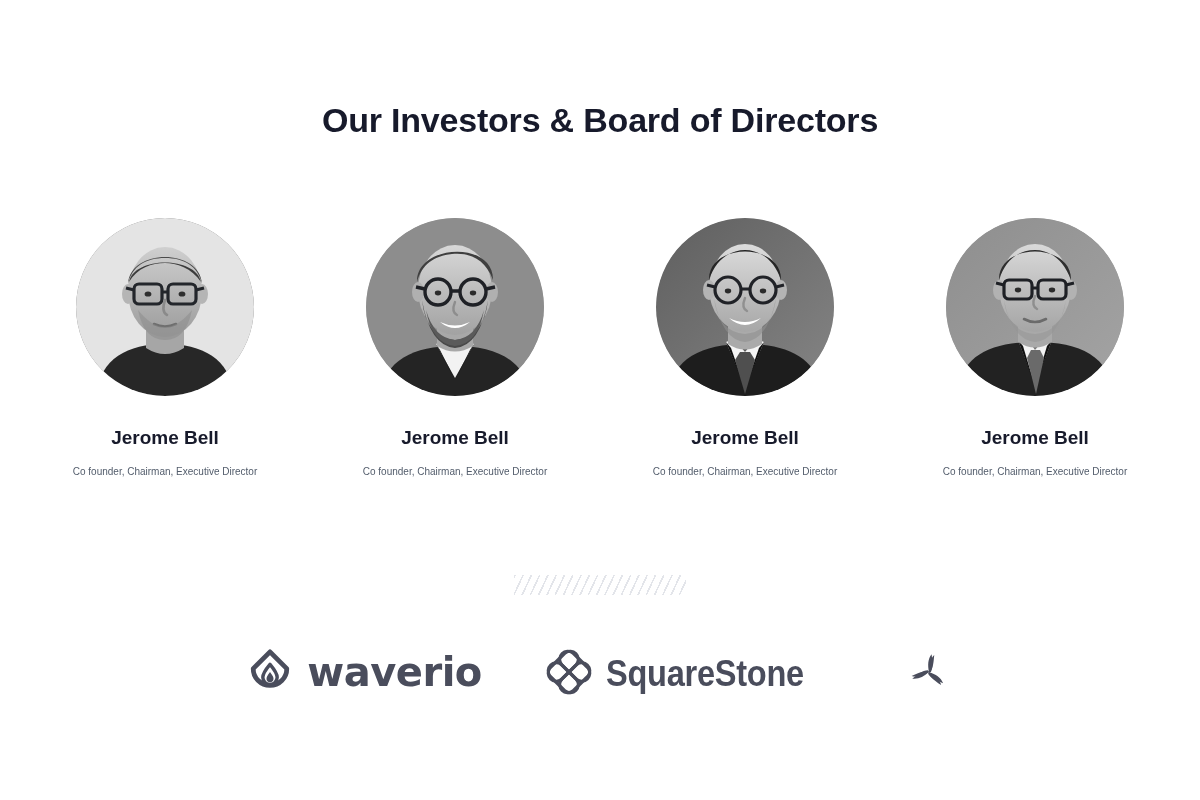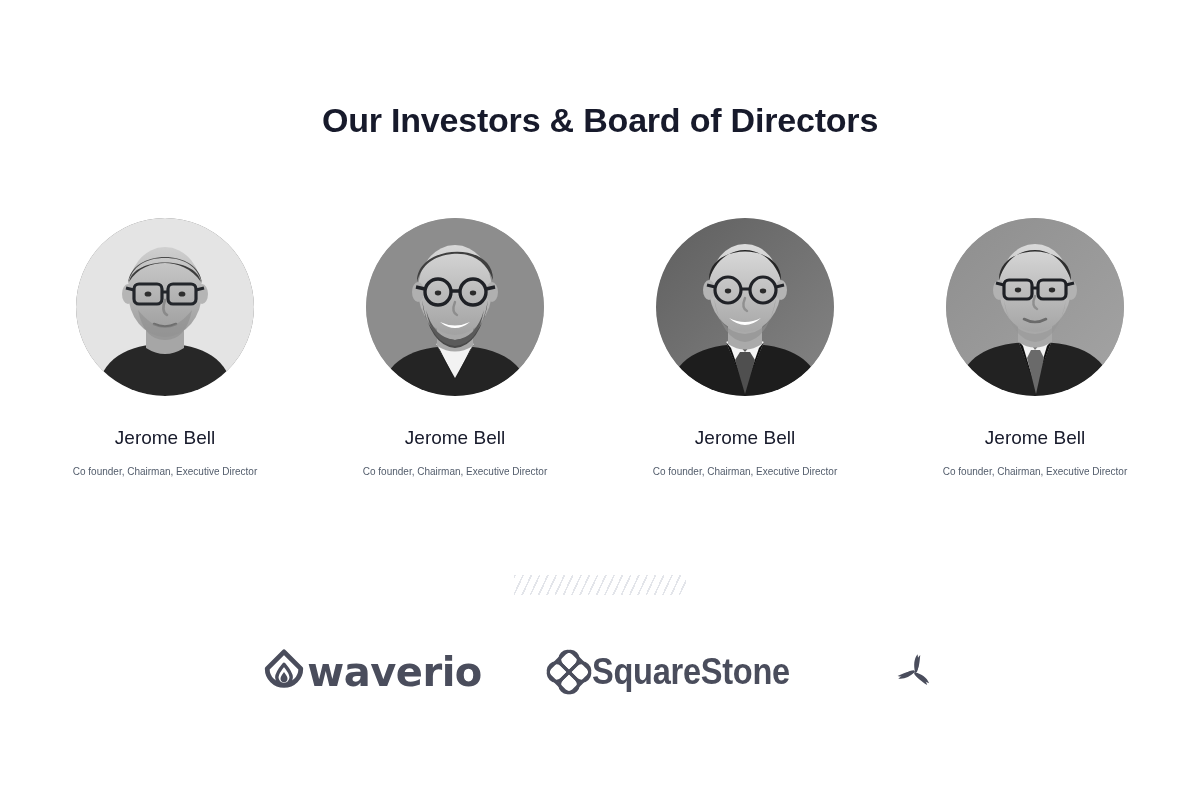--- a/index.html
+++ b/index.html
@@ -61,21 +61,21 @@
     overflow: hidden;
     position: relative;
     background: #9a9a9a;
     flex: none;
   }
   .avatar svg { display: block; width: 178px; height: 178px; }
 
   .person-name {
     margin-top: 30px;
     font-size: 19px;
-    font-weight: 400;
+    font-weight: 700;
     line-height: 24px;
     color: #171a2b;
     text-align: center;
     white-space: nowrap;
   }
   .person-role {
     margin-top: 10px;
     font-size: 10px;
     line-height: 24px;
     font-weight: 400;
@@ -111,21 +111,22 @@
     top: 648px;
     left: 0;
     width: 1200px;
     display: flex;
     justify-content: center;
     align-items: center;
     gap: 64px;
   }
   .logo {
     display: flex;
-    align-items: center;
+    align-items: flex-end;
+    gap: 14px;
     color: #4a4d5c;
   }
   .logo-mark { display: flex; align-items: center; justify-content: center; flex: none; }
   .logo-word { white-space: nowrap; }
 
   .logo-waverio .logo-word {
     font-size: 40px;
     font-weight: 700;
     letter-spacing: -0.5px;
     color: #4a4d5c;

